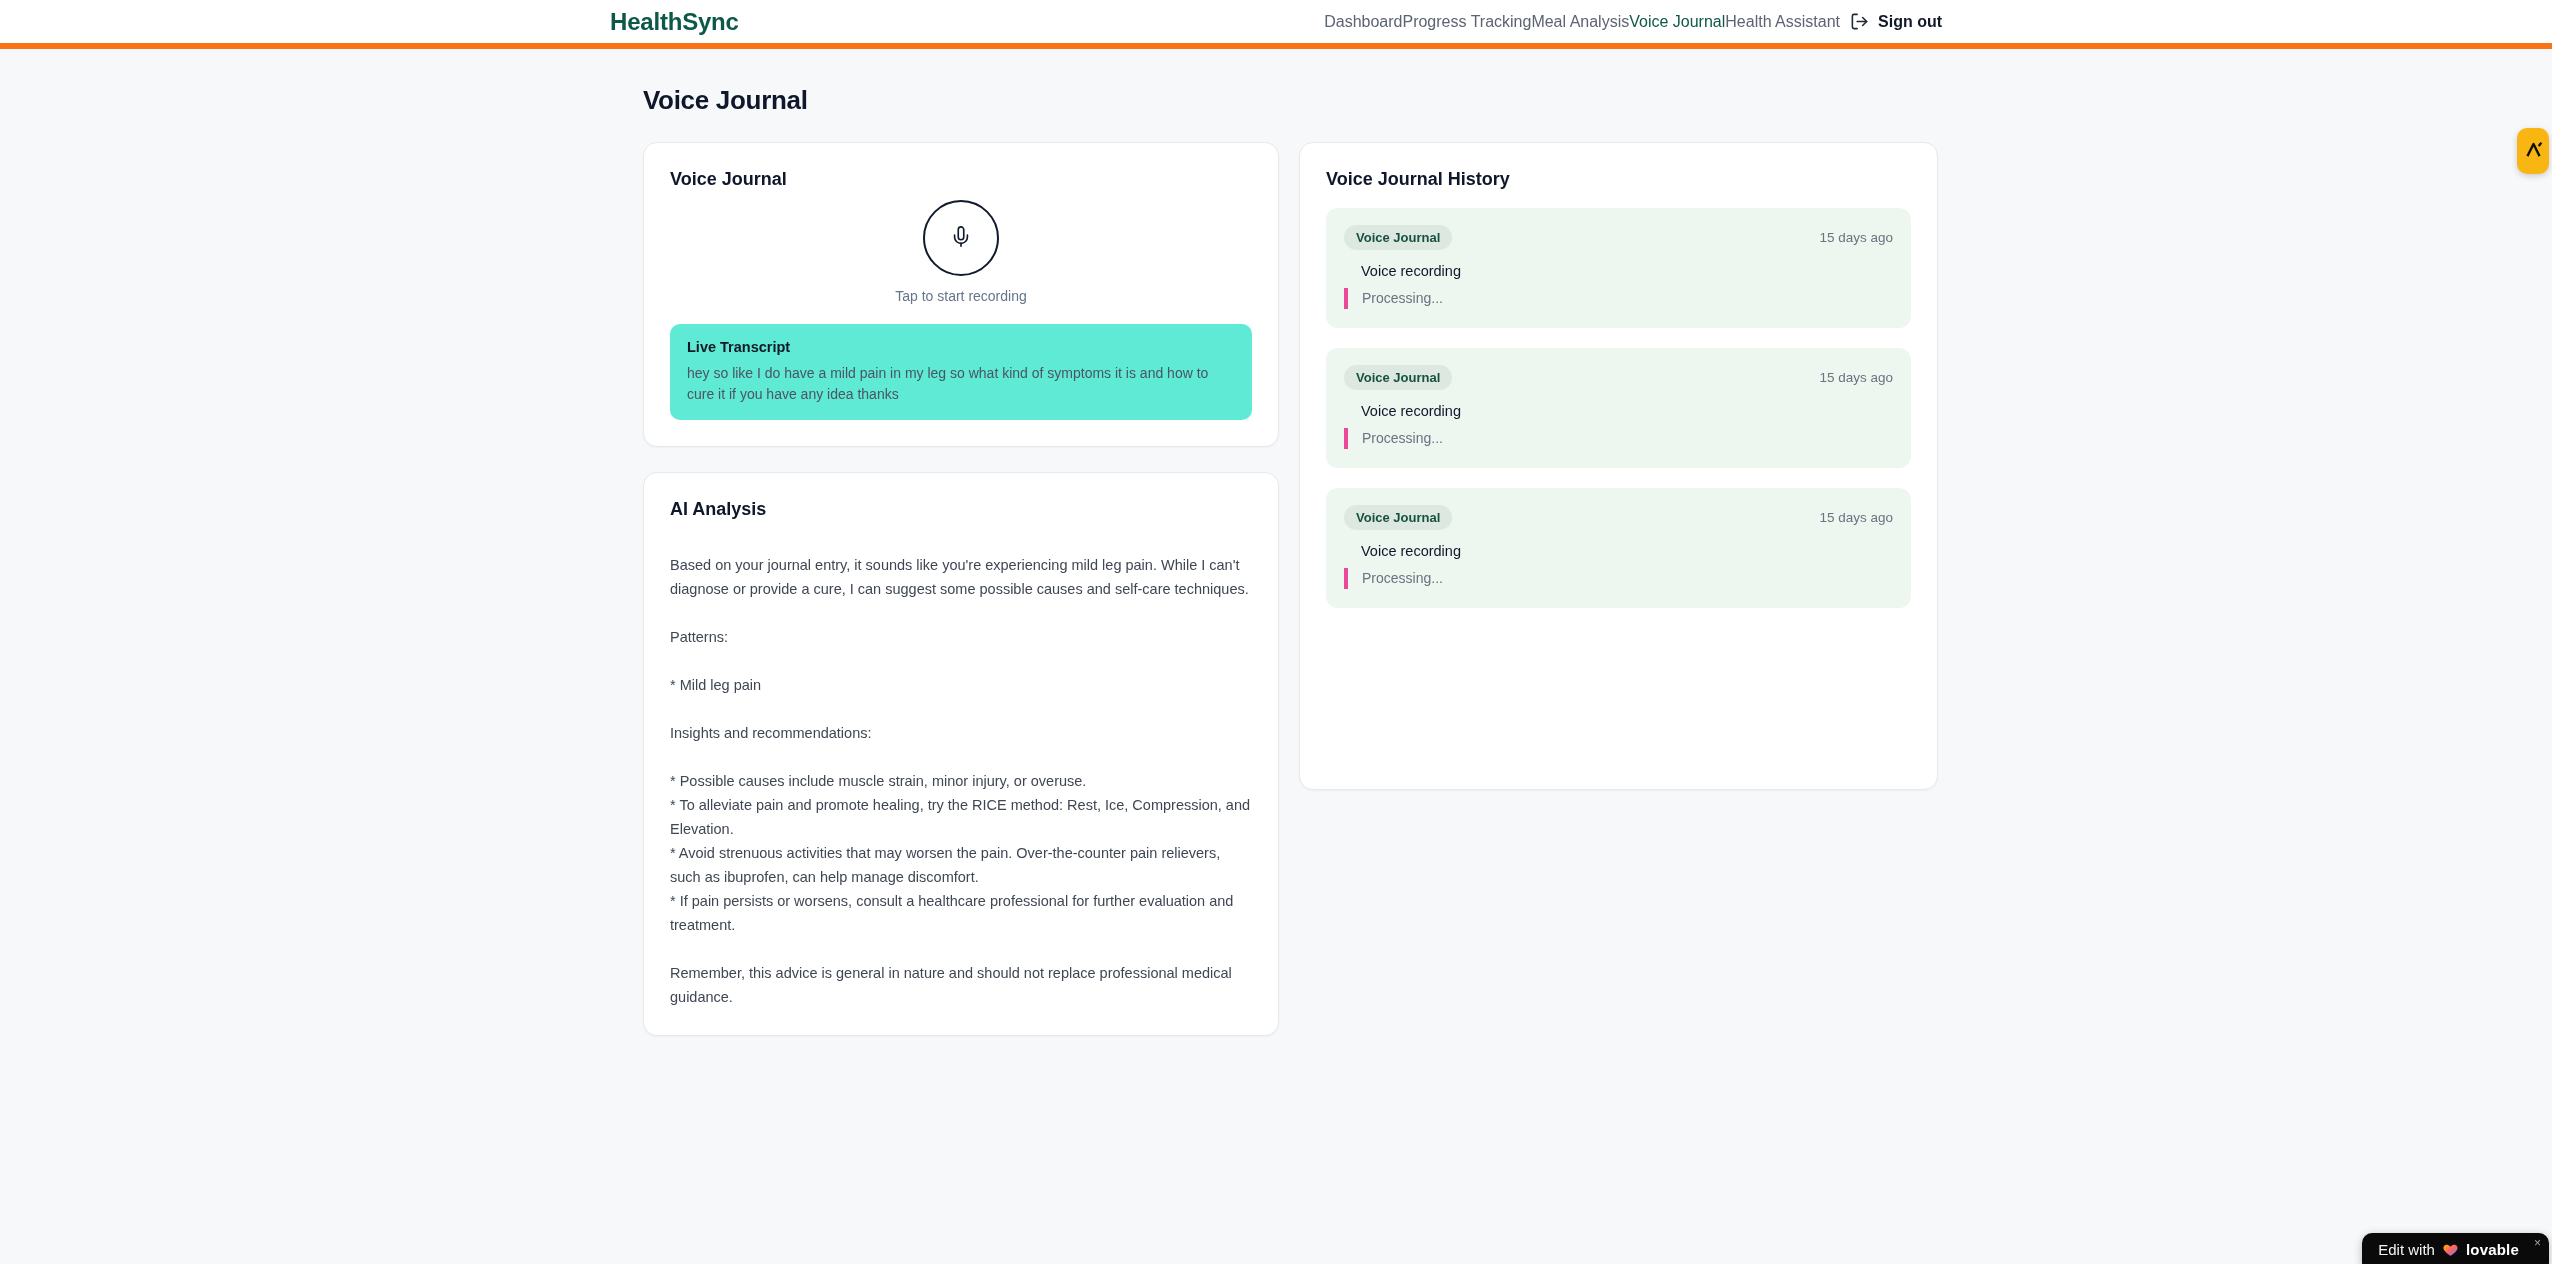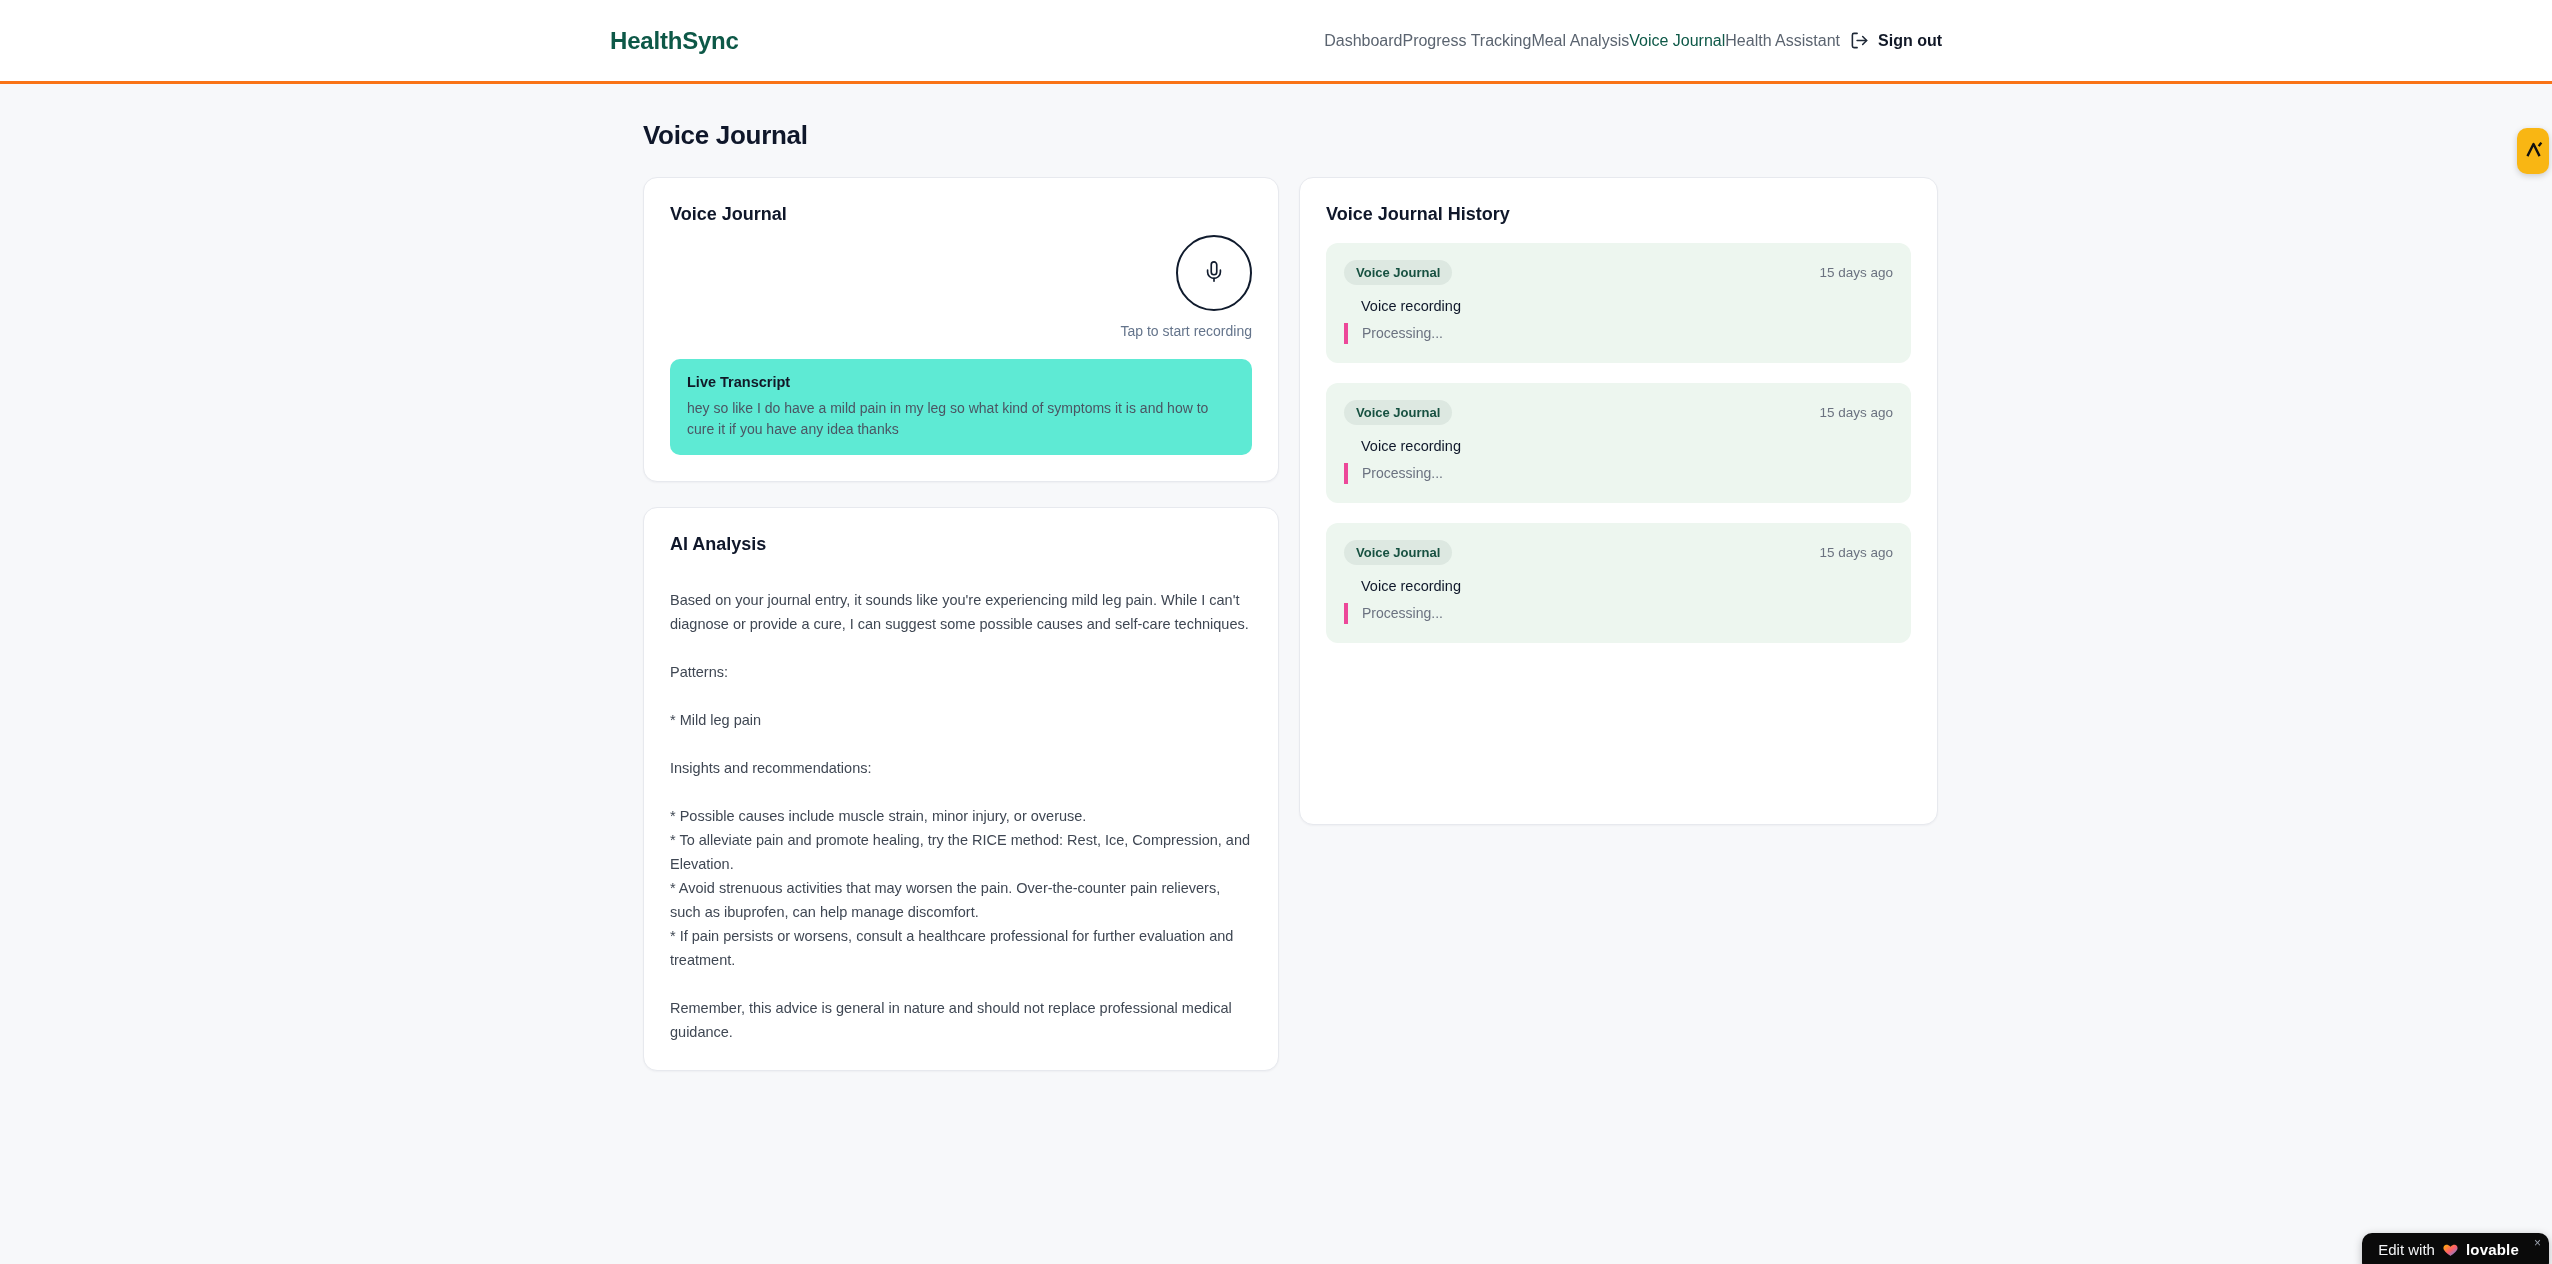--- a/index.html
+++ b/index.html
@@ -8,22 +8,22 @@
     font-family: "Liberation Sans", sans-serif;
     background: #f7f8fa;
     color: #111827;
     position: relative;
   }
   .shell { width: 1332px; margin: 0 auto; }
 
   
   header {
     background: #ffffff;
-    border-bottom: 3px solid #f97316;
-    height: 84px;
+    border-bottom: 6px solid #f97316;
+    height: 49px;
     text-align: right;
   }
   .nav-inner {
     height: 100%;
     display: flex;
     align-items: center;
     justify-content: space-between;
   }
   .logo {
     font-size: 24px;
@@ -74,21 +74,21 @@
     padding: 26px;
     box-shadow: 0 1px 2px rgba(16,24,40,.04);
   }
   .card h2 {
     font-size: 18px;
     font-weight: 600;
     color: #0f172a;
   }
 
   
-  .mic-wrap { text-align: right; margin-top: 10px; }
+  .mic-wrap { text-align: center; margin-top: 10px; }
   .mic {
     width: 76px; height: 76px;
     border-radius: 50%;
     border: 2.5px solid #101b2d;
     background: #ffffff;
     display: inline-flex;
     align-items: center;
     justify-content: center;
     cursor: pointer;
   }

